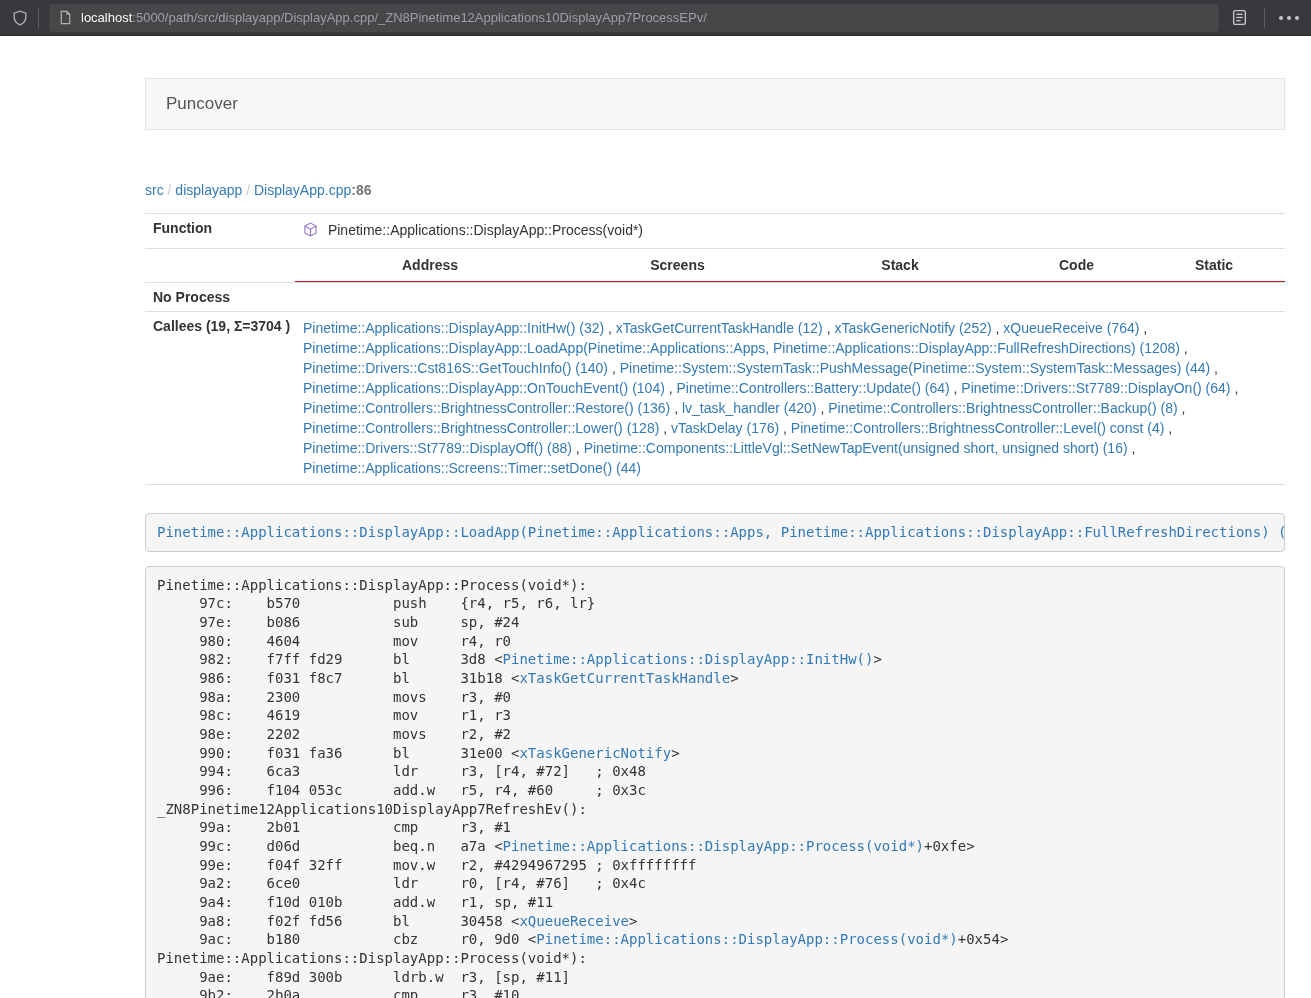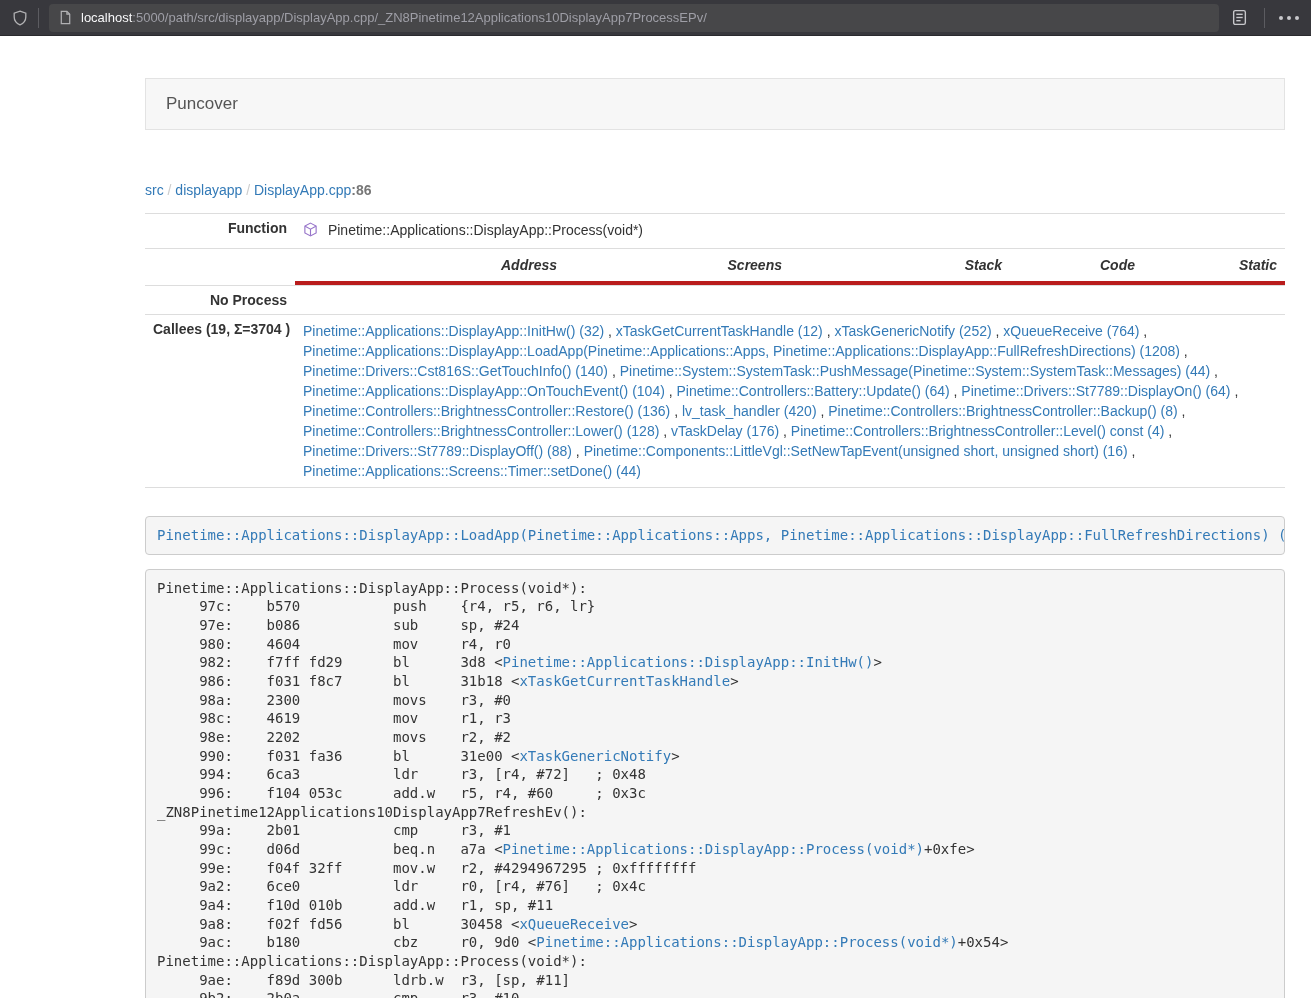--- a/index.html
+++ b/index.html
@@ -42,28 +42,28 @@
 
   .crumbs { margin-top: 52px; font-size: 14px; }
   .crumb-sep { color: #ccc; }
   .crumb-suffix { color: #777; font-weight: bold; }
 
   hr.rule { border: 0; border-top: 1px solid #ddd; margin: 15px 0 0 0; }
 
   table.main { width: 100%; border-collapse: collapse; table-layout: fixed; border-bottom: 1px solid #ddd; }
   table.main > tbody > tr + tr { border-top: 1px solid #ddd; }
   table.main th {
-    text-align: right; vertical-align: top; font-weight: bold; color: #333;
+    text-align: left; vertical-align: top; font-weight: bold; color: #333;
     padding: 6px 8px; white-space: nowrap;
   }
   table.main td { padding: 6px 8px; vertical-align: top; line-height: 20px; }
   table.main td.nested-cell { padding: 0; }
 
   table.inner { width: 100%; border-collapse: collapse; table-layout: fixed; }
-  table.inner th { padding: 6px 8px; text-align: right; font-weight: bold; border-bottom: 4px solid #b91c1c; white-space: nowrap; font-style: italic; }
+  table.inner th { padding: 6px 8px; text-align: center; font-weight: bold; border-bottom: 1px solid #b91c1c; white-space: nowrap; }
   table.inner td { padding: 8px 8px; }
 
   .sym-icon { vertical-align: -2px; margin-right: 6px; }
 
   pre {
     background: #f5f5f5; border: 1px solid #ccc; border-radius: 4px;
     padding: 9px 11px; margin: 0;
     font-family: "DejaVu Sans Mono", "Liberation Mono", monospace;
     font-size: 14px; line-height: 1.334; color: #333;
     white-space: pre; overflow: hidden;

